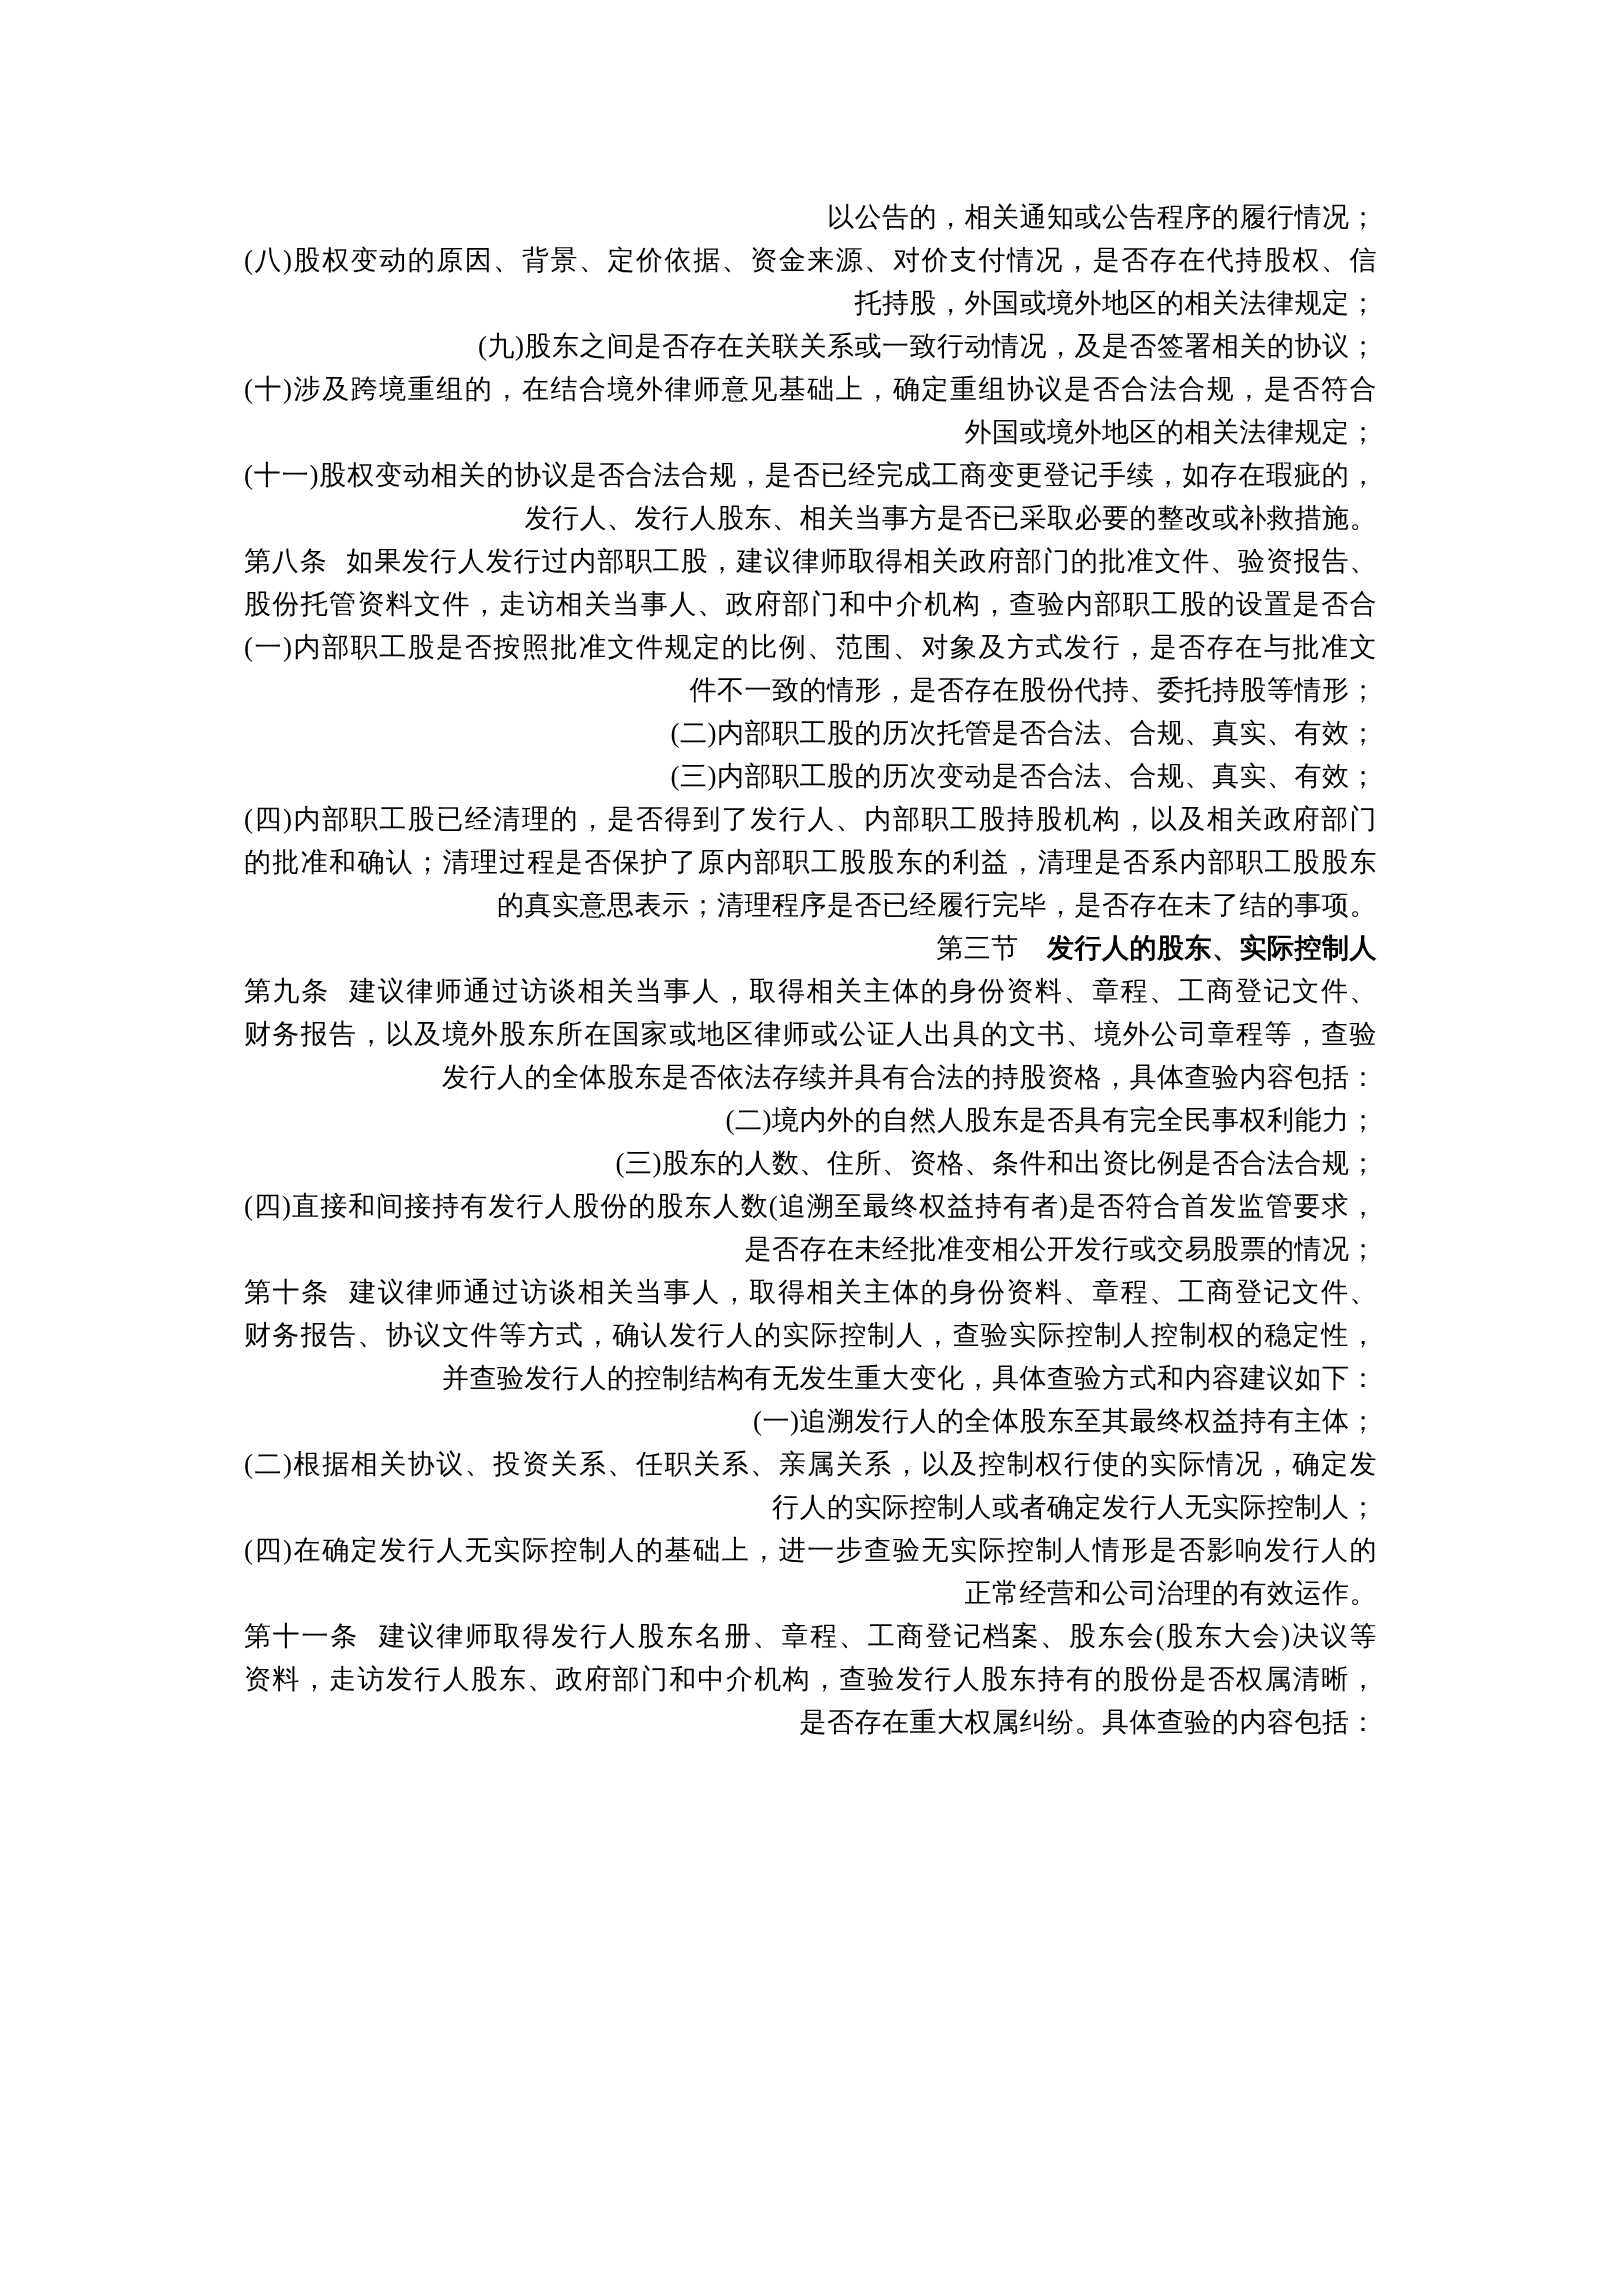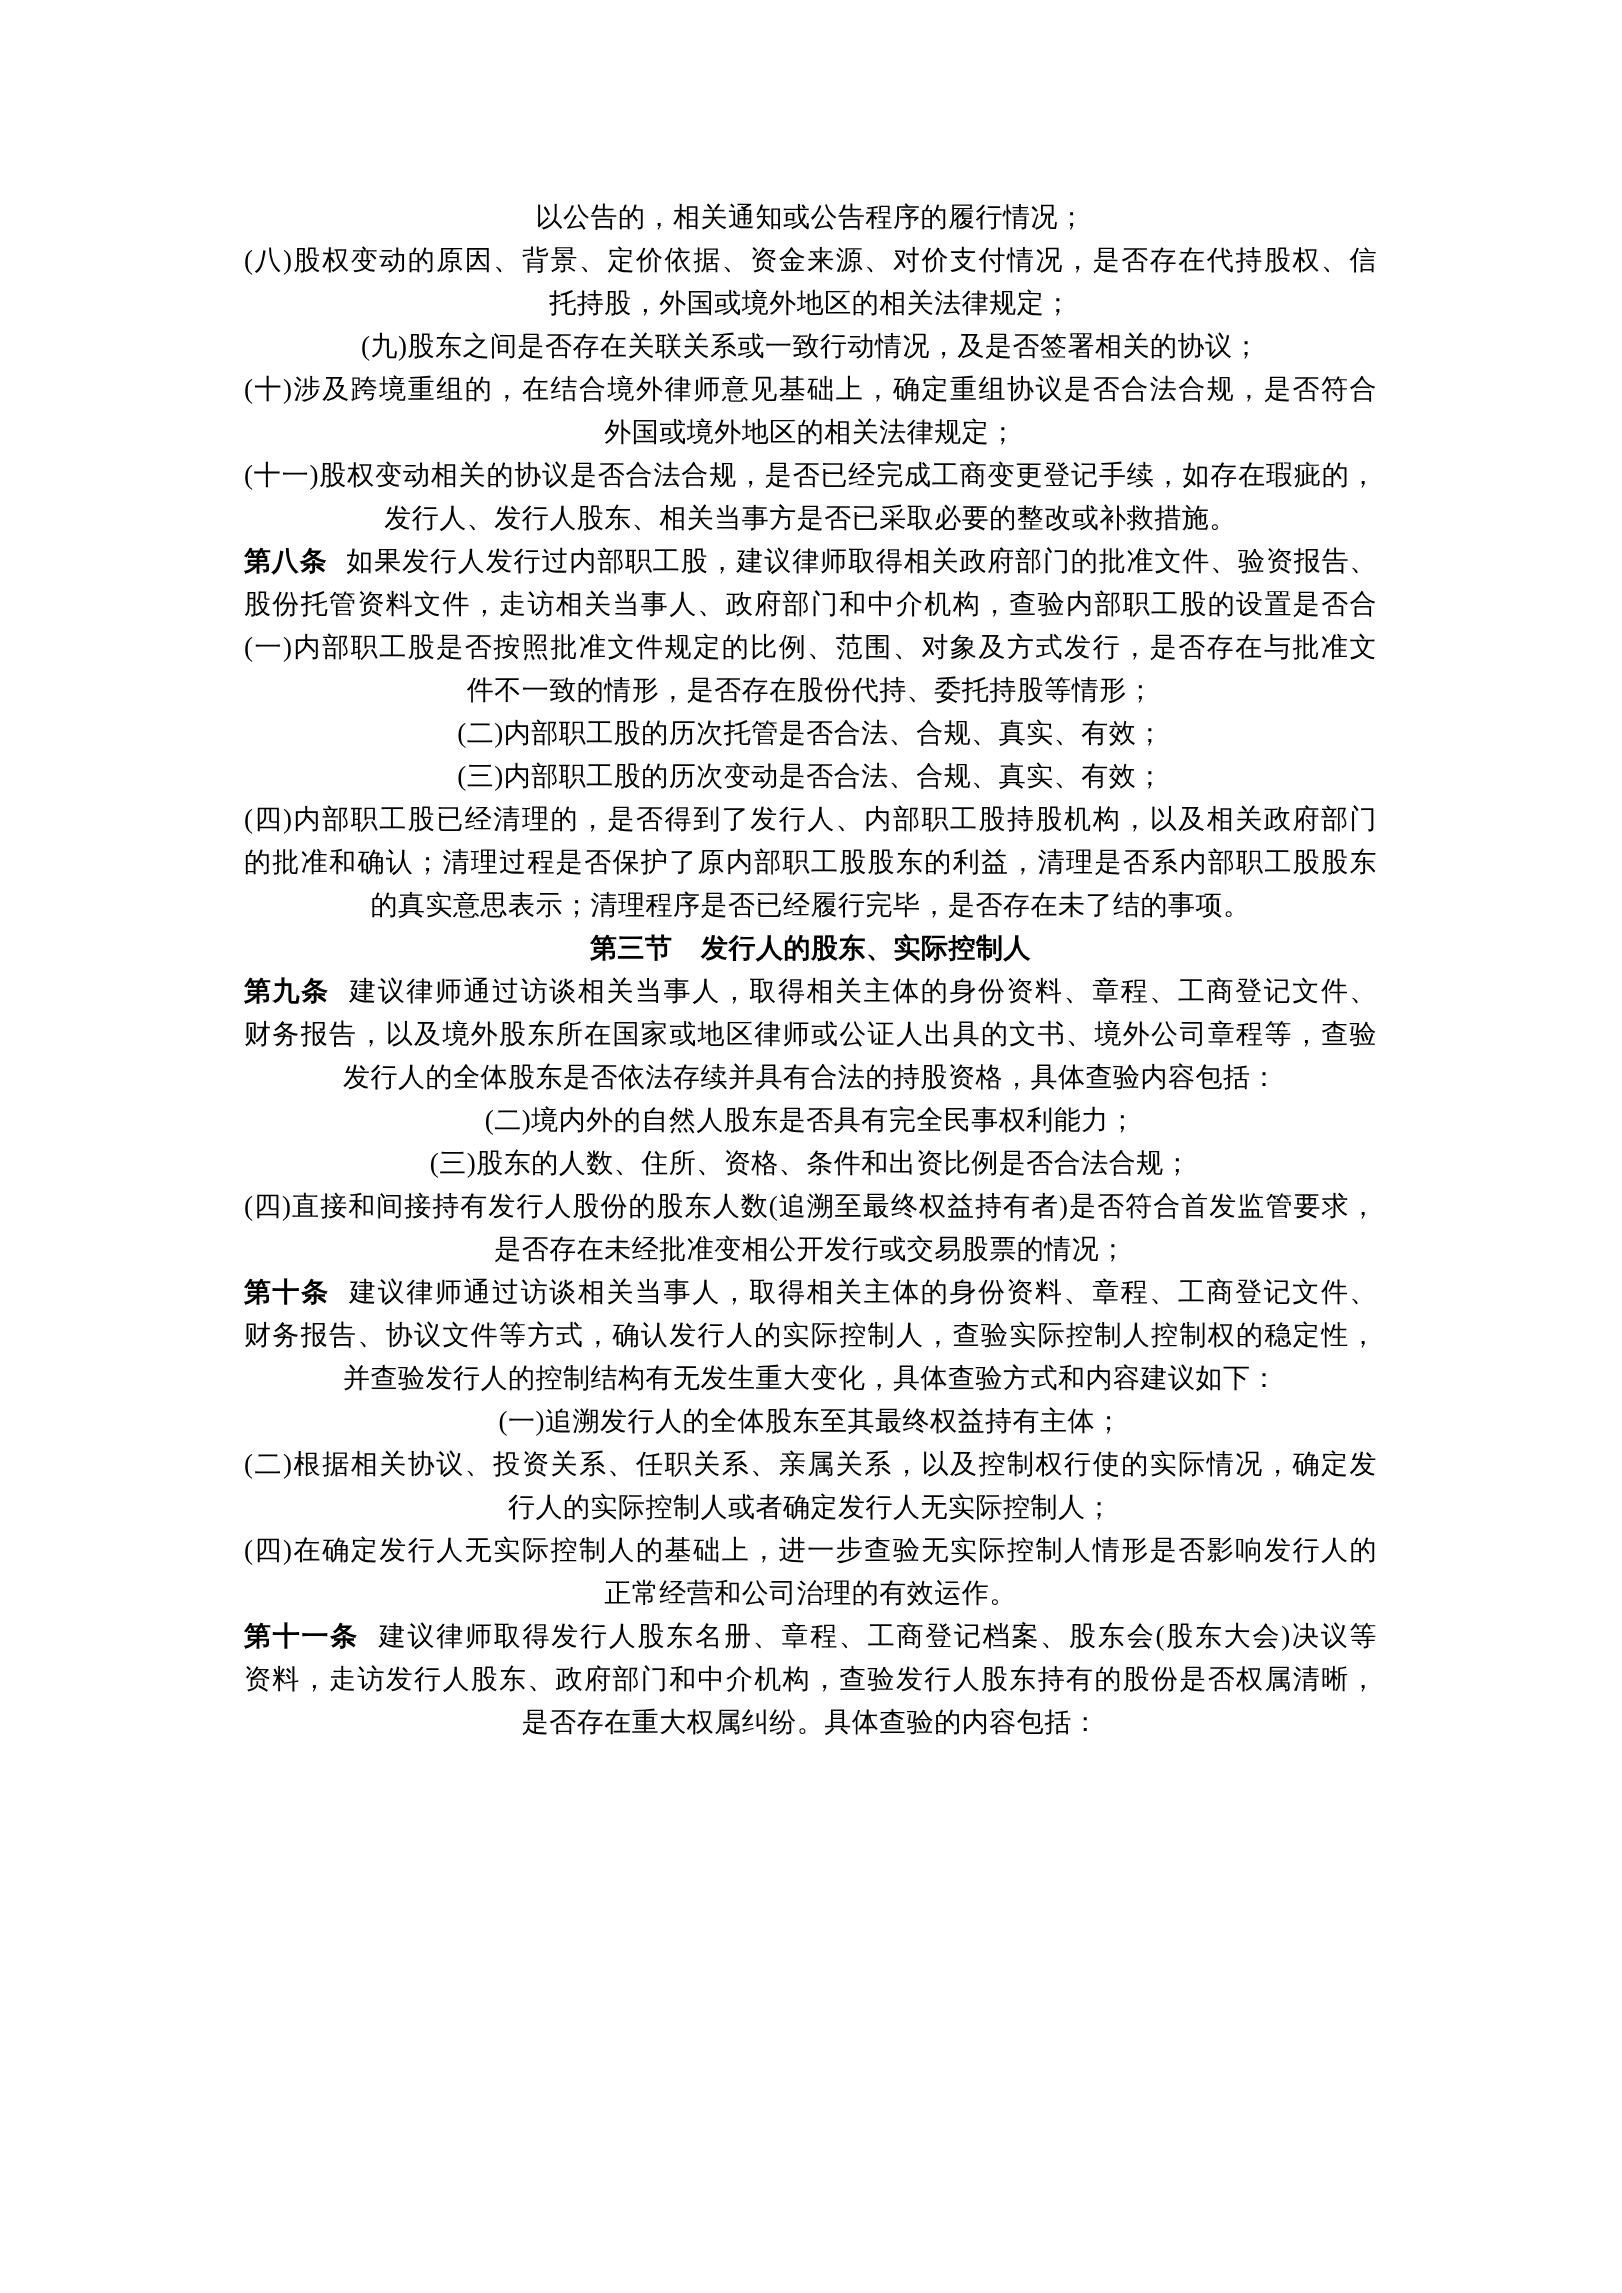--- a/index.html
+++ b/index.html
@@ -21,30 +21,30 @@
     left: 244px;
     top: 196px;
     width: 1133px;
   }
   .block { margin: 0; padding: 0; }
   .line {
     height: 43px;
     line-height: 43px;
     font-size: 27px;
     white-space: nowrap;
-    text-align: center;
+    text-align: right;
     letter-spacing: 0.5px;
   }
   
   .line.fill {
     text-align: justify;
     text-align-last: justify;
     -moz-text-align-last: justify;
   }
-  .article-label { font-weight: bold; }
+  .article-label { font-weight: normal; }
   .gap { display: inline-block; width: 0.68em; }
   .block.section_heading .line { font-weight: bold; }
   .block.section_heading .gap { width: 1.05em; }
 </style>
 </head>
 <body>
 
 <div id="page">
   <div id="textblock">
       <div class="block paragraph">

